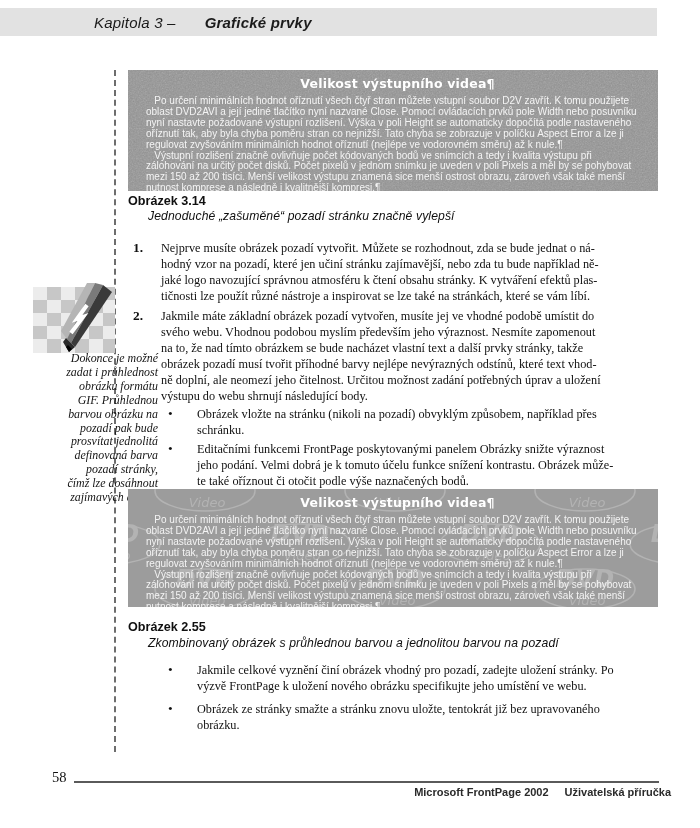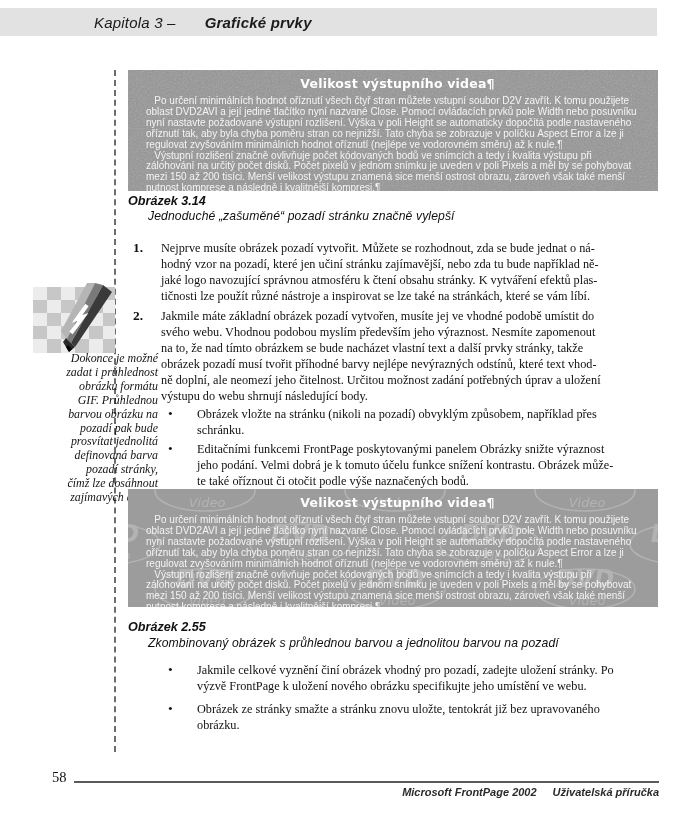--- a/index.html
+++ b/index.html
@@ -22,41 +22,41 @@
   #figbox2{top:489px;height:118px;background:#9c9c9c;}
   .figbox svg.bgfx{position:absolute;left:0;top:0;display:block;}
   .fig-title{position:relative;margin:6px 0 0 9px;
       font-family:"DejaVu Sans",sans-serif;font-weight:bold;font-size:12.5px;
       color:#ffffff;letter-spacing:0.2px;text-align:center;}
   .fig-body{position:relative;margin:5px 0 0 18px;
       font-family:"Liberation Sans",sans-serif;font-size:10px;line-height:10.9px;
       color:#f4f4f4;white-space:pre;}
 
   
-  .caption-label{font-size:12.6px;font-weight:bold;font-style:italic;color:#101010;}
+  .caption-label{font-size:12.6px;font-weight:bold;color:#101010;}
   .caption-text{font-size:12.2px;font-style:italic;color:#101010;letter-spacing:0.1px;margin-left:20px;}
 
   
   .prose{font-family:"Liberation Serif",serif;font-size:13.4px;line-height:15.9px;
       color:#101010;white-space:pre;transform:scaleX(0.915);transform-origin:0 0;}
   .step-num{font-family:"Liberation Serif",serif;font-weight:bold;font-size:13.4px;color:#101010;}
   .bullet-dot{font-family:"Liberation Serif",serif;font-size:13.4px;color:#101010;}
 
   
   #sidebar-note{left:0;top:352px;width:110px;text-align:right;
       font-family:"Liberation Serif",serif;font-style:italic;font-size:11.9px;
       line-height:13.9px;color:#141414;white-space:pre-line;margin-left:48px;}
   #sidebar-icon{left:33px;top:283px;}
 
   
   #page-number{left:52px;top:769px;font-family:"Liberation Serif",serif;
       font-size:14.5px;color:#101010;}
   #footer-rule{left:74px;top:781px;width:585px;height:2px;background:#5a5a5a;}
-  #footer-right{top:786px;left:0;width:659px;text-align:right;
-      font-size:11px;font-style:italic;font-weight:bold;color:#2a2a2a;}
+  #footer-right{top:786px;left:12px;width:659px;text-align:right;
+      font-size:11px;font-weight:bold;color:#2a2a2a;}
   #footer-right .gap{display:inline-block;width:16px;}
 </style>
 </head>
 <body>
 
 <div class="abs" id="header-bar">
   <span>Kapitola 3 – </span>
   <span class="bold">Grafické prvky</span>
 </div>
 

